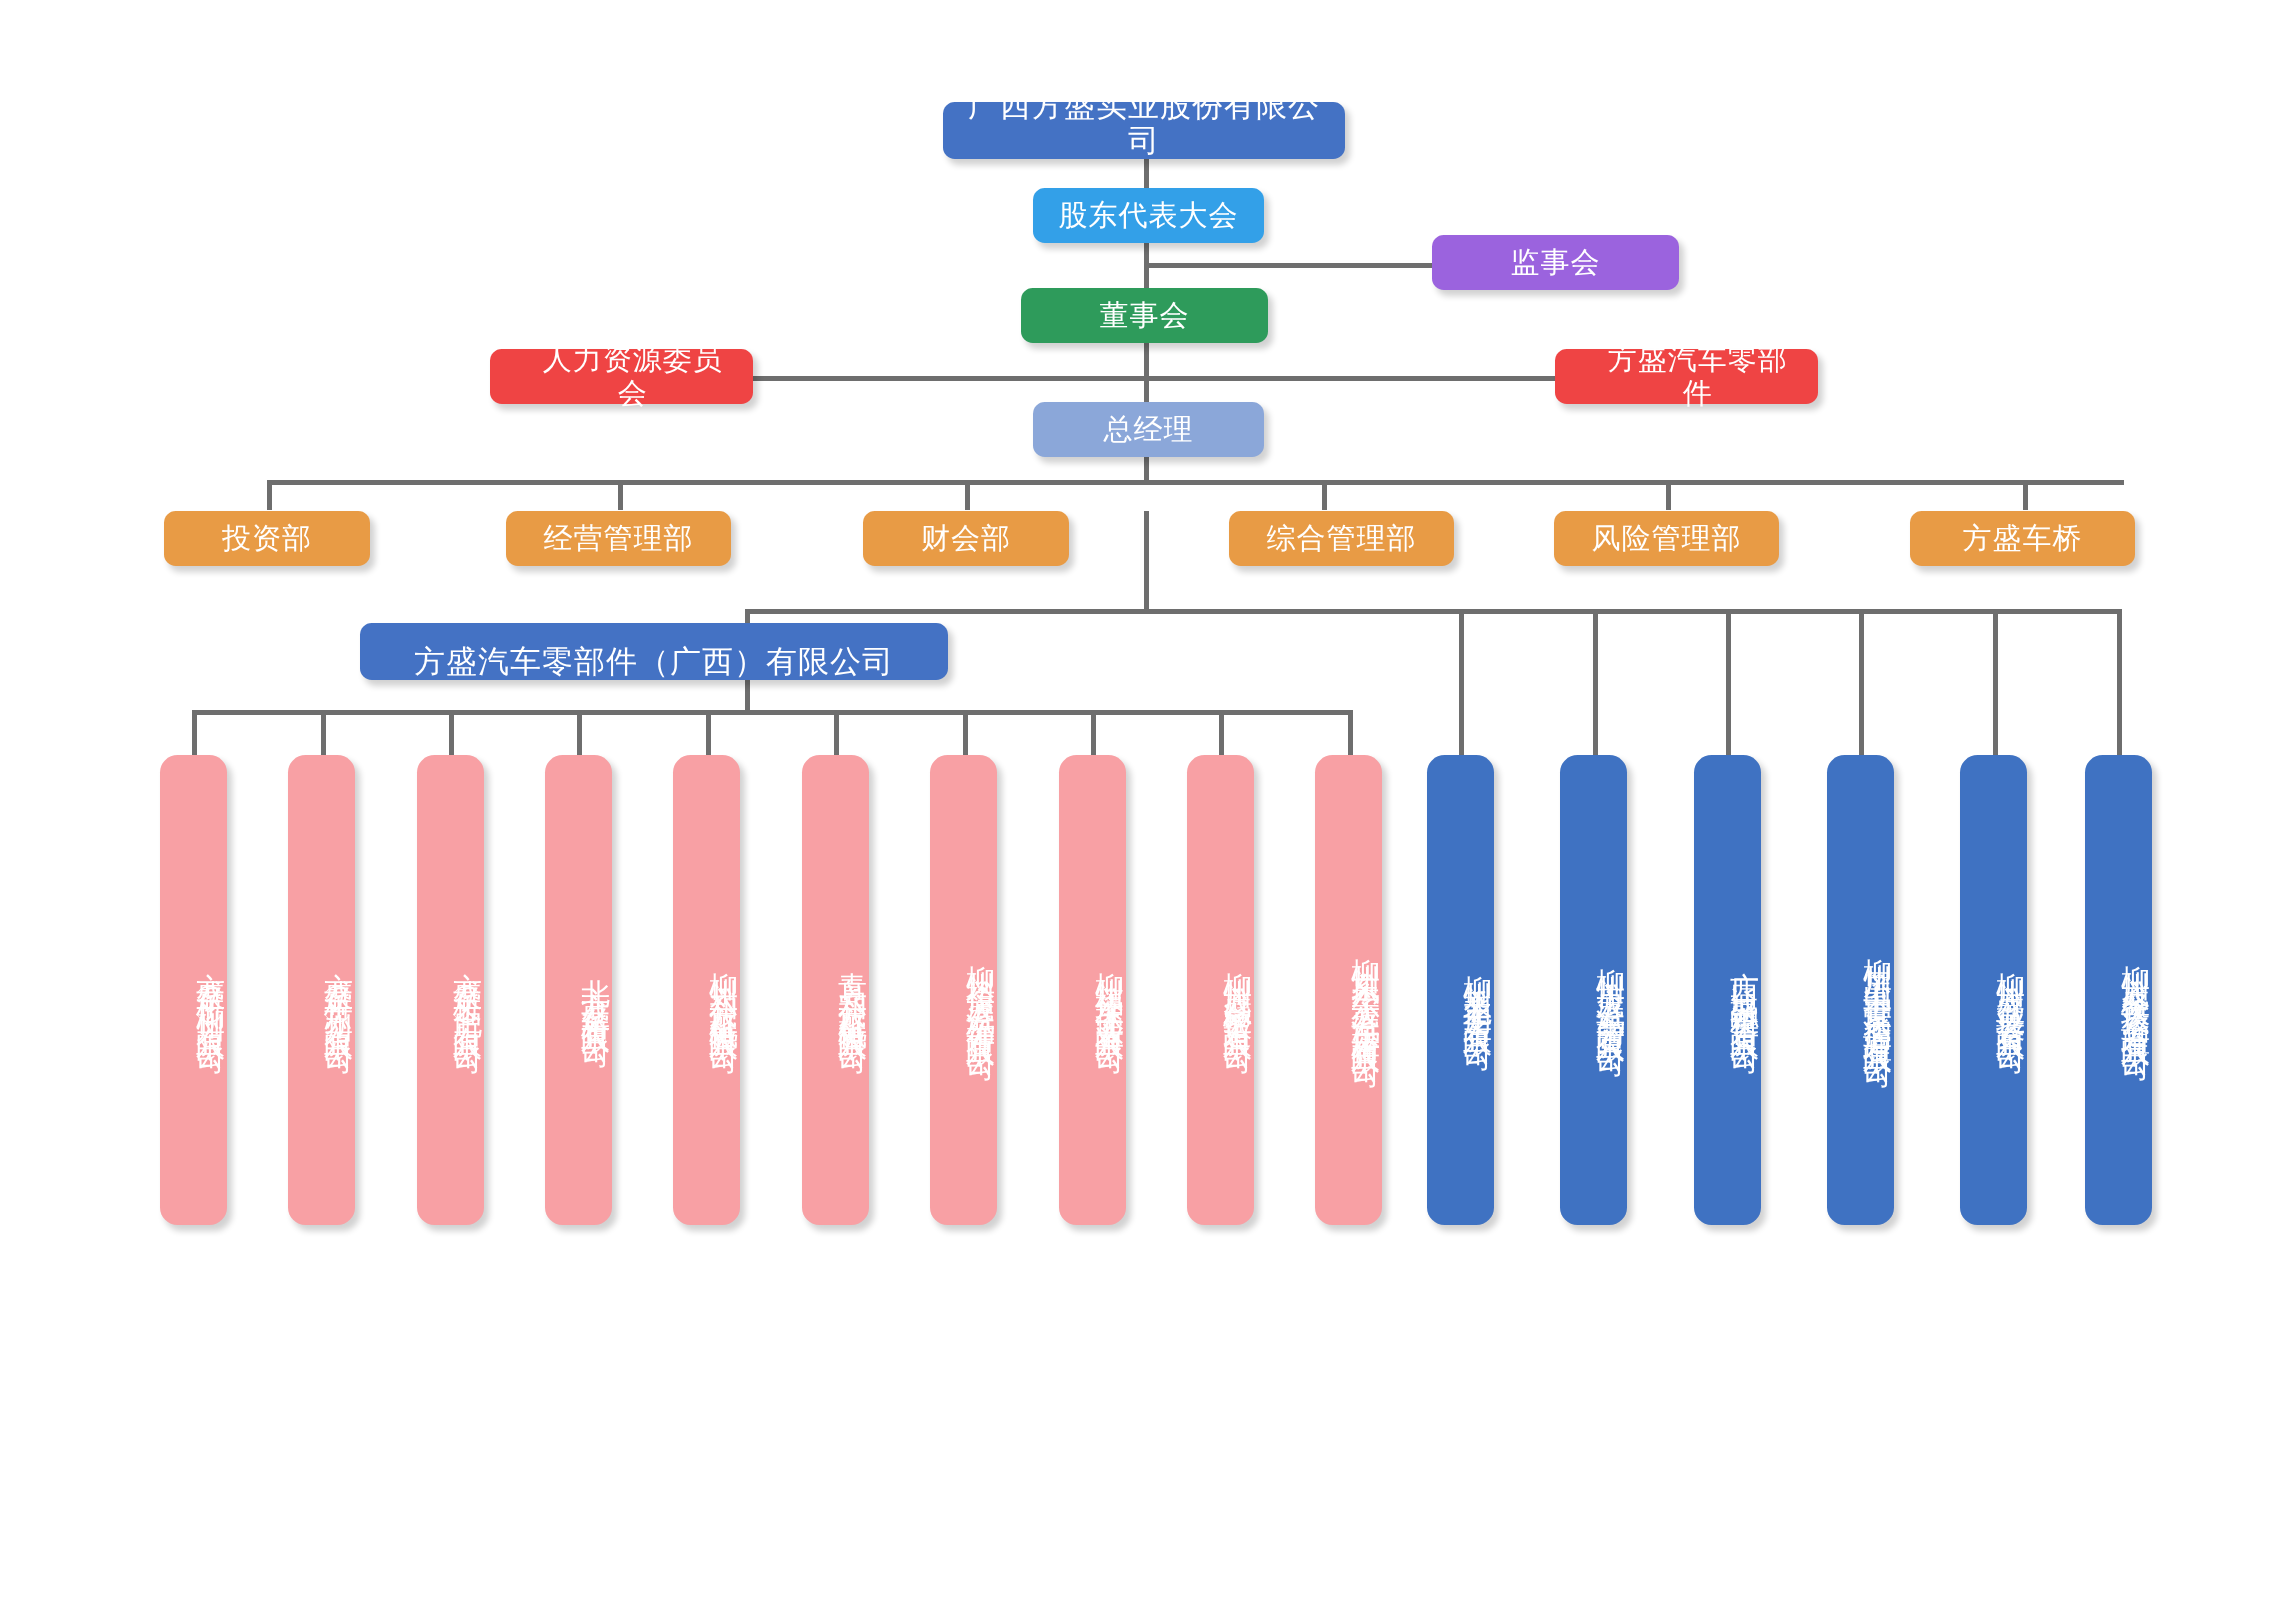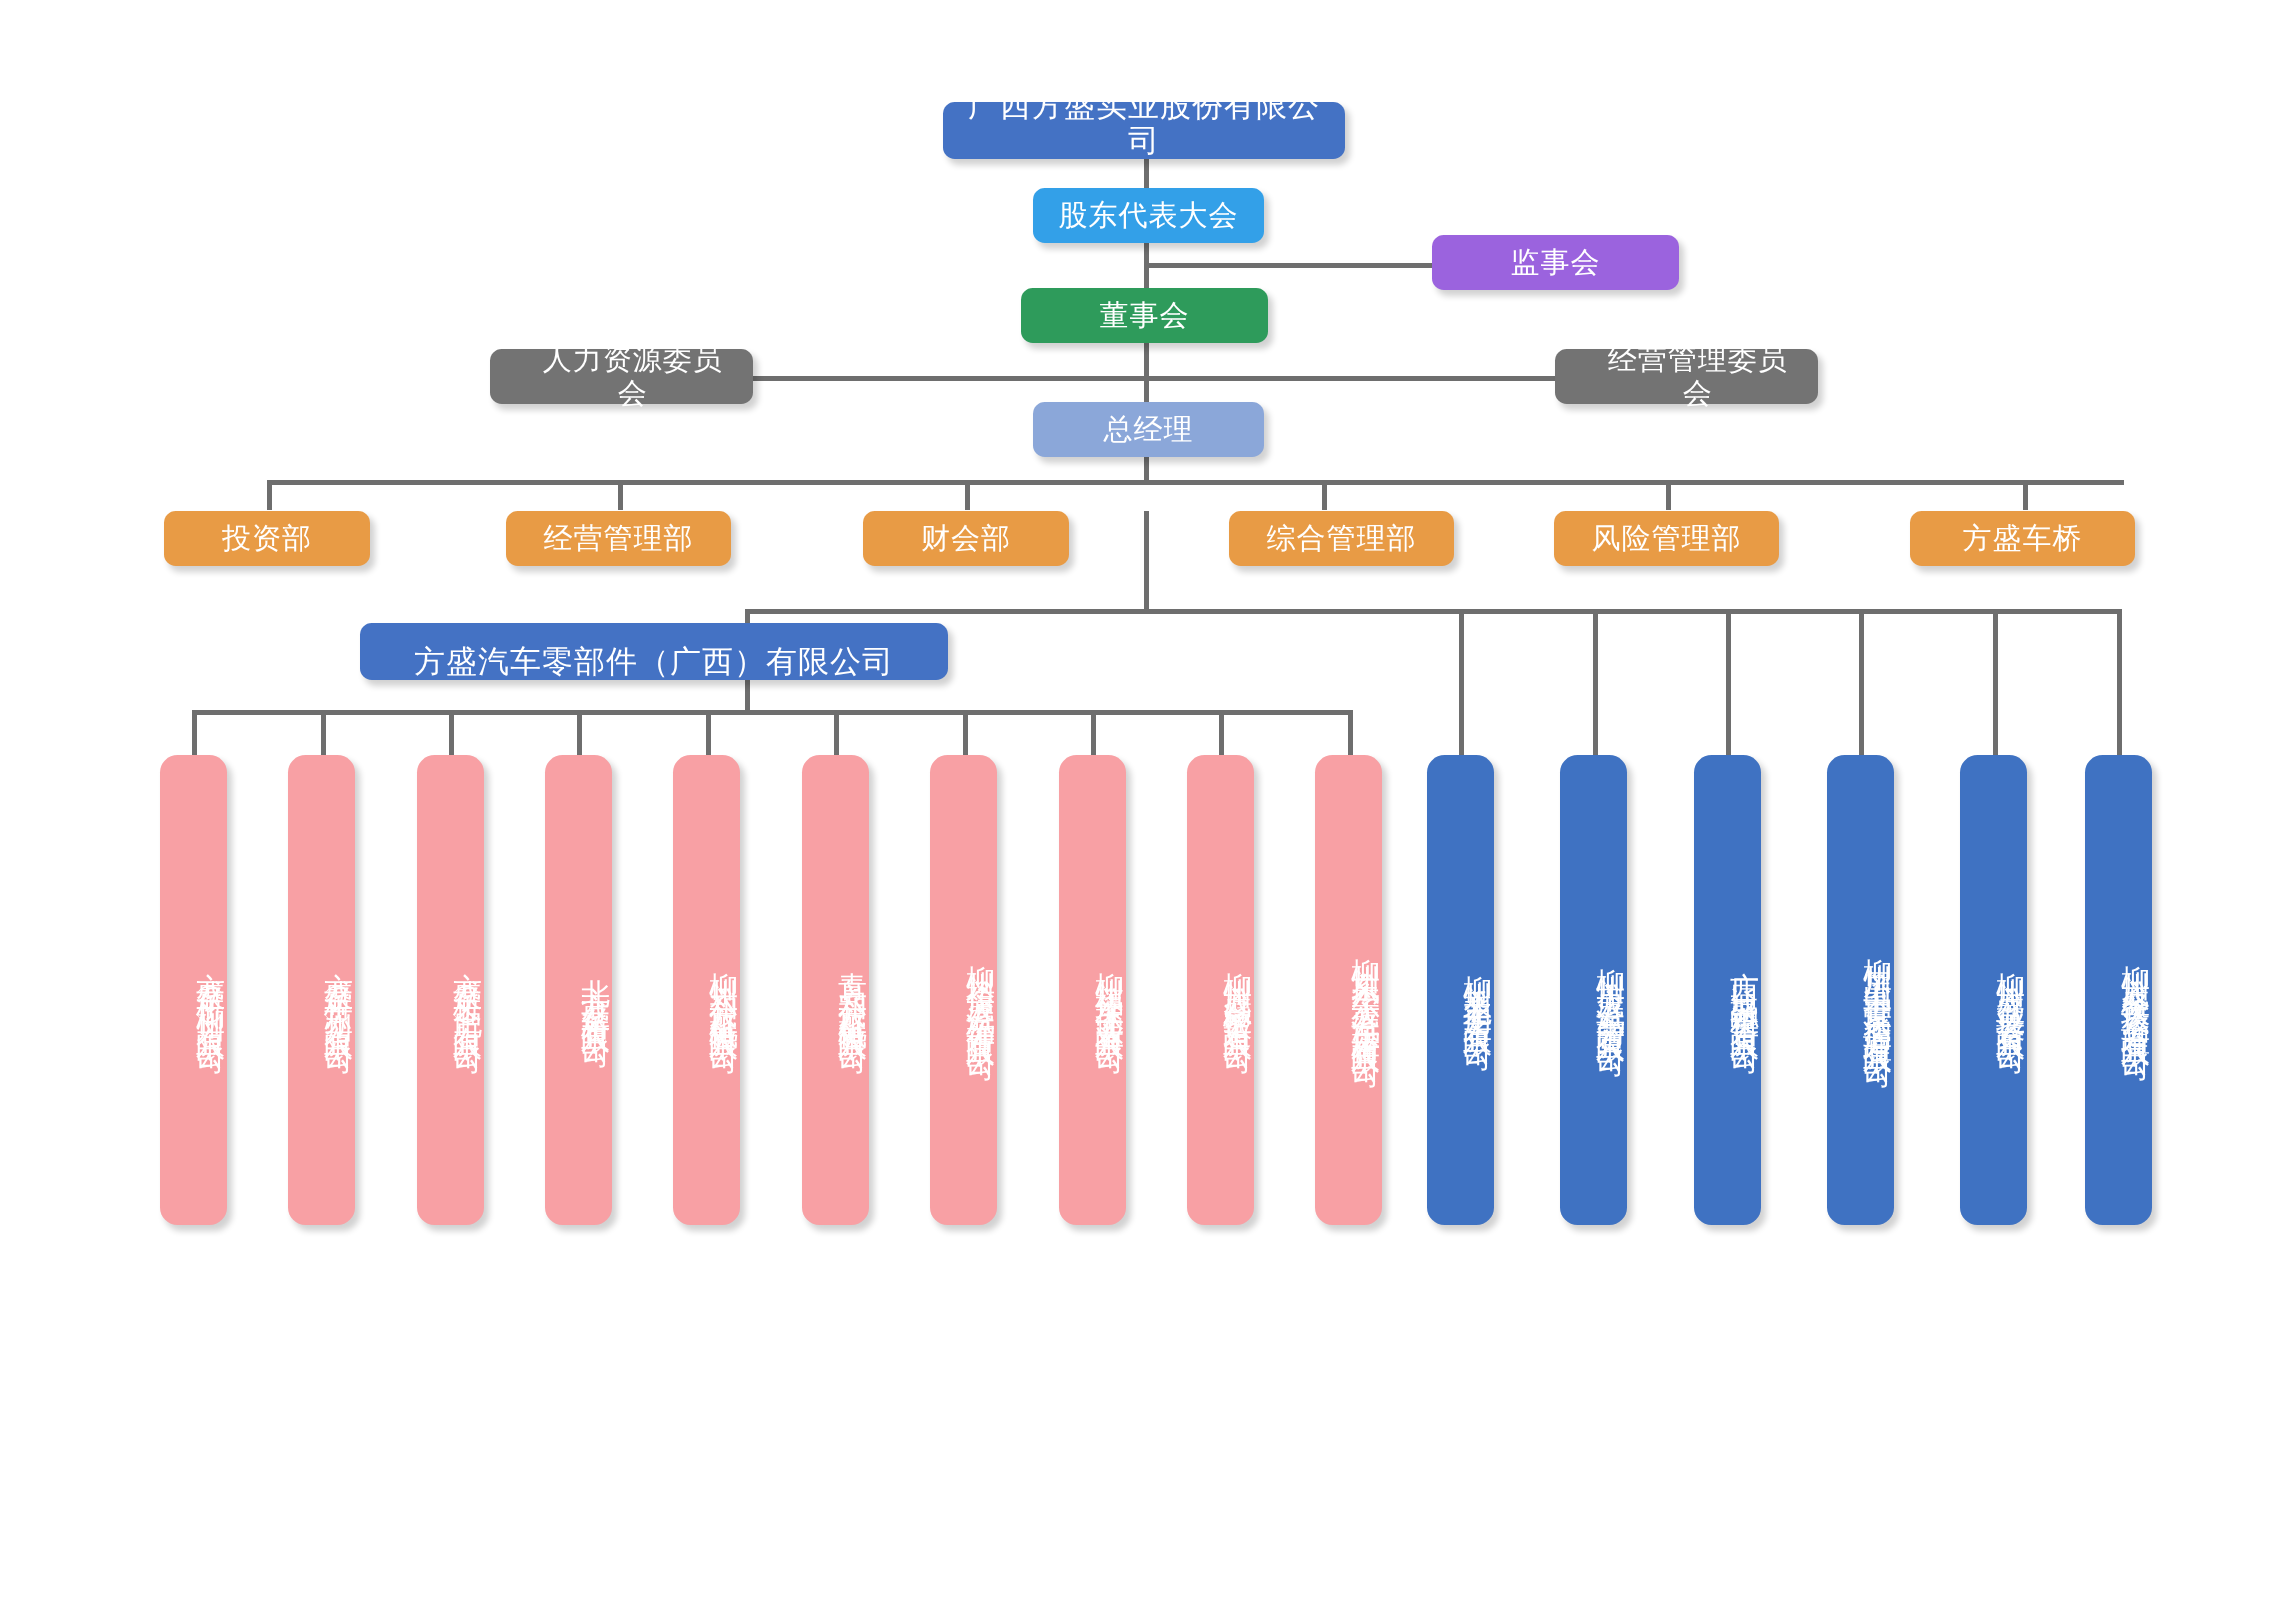--- a/index.html
+++ b/index.html
@@ -39,21 +39,21 @@
     align-items:flex-start;
     justify-content:center;
     border-radius:17.6px;
   }
 
   
   .c-navy   {background:#4472C4;align-items:flex-end;}
   .c-skyblue{background:#33A0E8;}
   .c-purple {background:#9B63DE;}
   .c-green  {background:#2E9B5B;}
-  .c-gold   {background:#737373;padding-left:40px;}
+  .c-gold   {background:#ef4444;padding-left:40px;}
   .c-orange {background:#E89B45;}
   .c-periwinkle{background:#8BA7D9;}
   .c-pink   {background:#F8A0A4;}
   .c-blue   {background:#3F72C2;}
 
   
   .ln{position:absolute;background:#6E6E6E;z-index:1;}
   .ln.v{width:4.9px;}
   .ln.h{height:4.9px;}
 </style>
@@ -124,21 +124,21 @@
 
   <div class="node h-node c-green" style="left:1021px;top:288px;width:247px;height:55px;">
     <span>董事会</span>
   </div>
 
   <div class="node h-node c-gold" style="left:490px;top:349px;width:263px;height:55px;">
     <span>人力资源委员会</span>
   </div>
 
   <div class="node h-node c-gold" style="left:1555px;top:349px;width:263px;height:55px;">
-    <span>经营管理委员会</span>
+    <span>方盛汽车零部件</span>
   </div>
 
   <div class="node h-node c-periwinkle" style="left:1033px;top:402px;width:231px;height:55px;">
     <span>总经理</span>
   </div>
 
   <div class="node h-node c-orange" style="left:164px;top:511px;width:206px;height:55px;">
     <span>投资部</span>
   </div>
   <div class="node h-node c-orange" style="left:506px;top:511px;width:225px;height:55px;">

